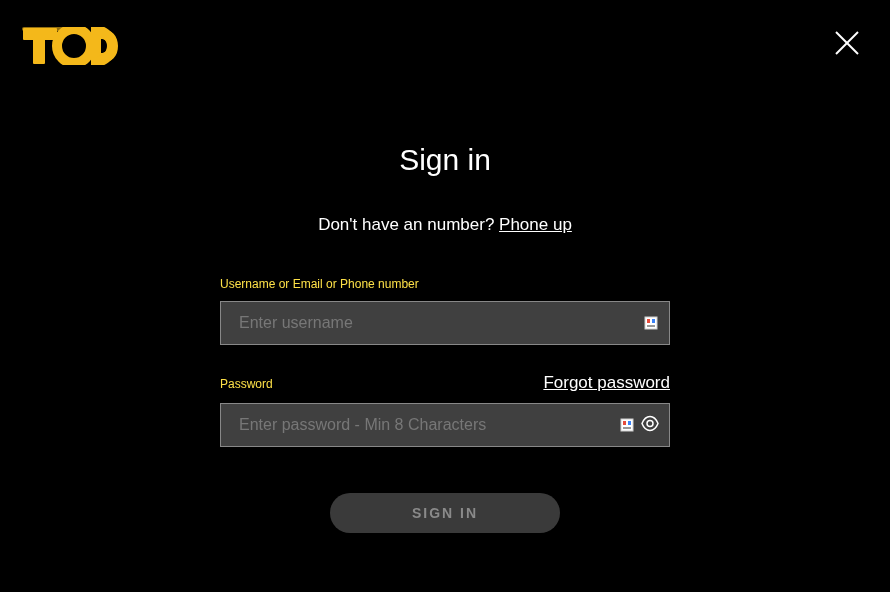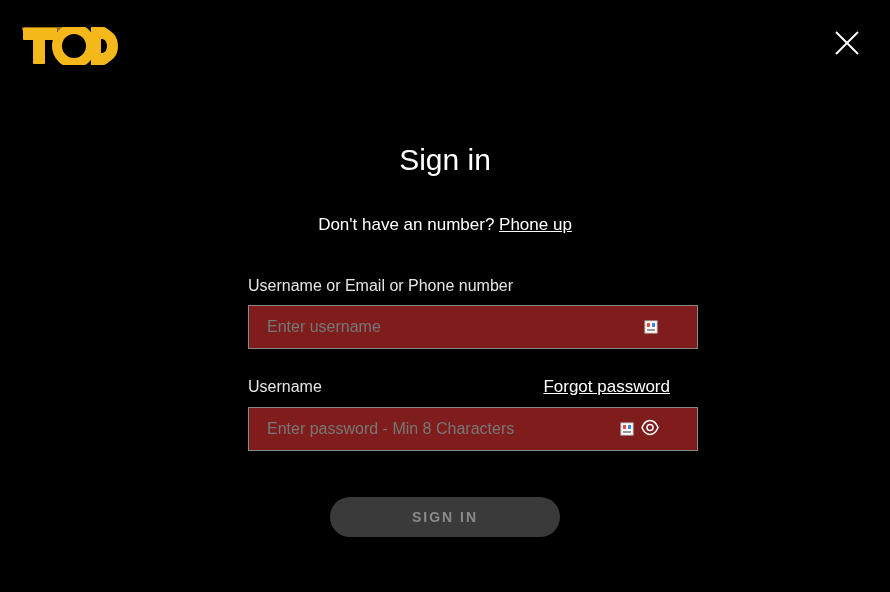--- a/index.html
+++ b/index.html
@@ -57,45 +57,43 @@
       text-align: left;
       margin-bottom: 28px;
     }
     .field-label-row {
       display: flex;
       justify-content: space-between;
       align-items: baseline;
       margin-bottom: 10px;
     }
     .field-label {
-      font-size: 16px;
-      color: #e5e5e5;
+      font-size: 12px;
+      color: #fde047;
       font-weight: 400;
-      margin-left: 28px;
     }
     .field-link {
       color: #fff;
       text-decoration: underline;
       font-size: 17px;
       margin-left: 45px;
     }
     .input-wrap {
       position: relative;
       width: 100%;
     }
     input[type="text"], input[type="password"] {
       width: 100%;
       height: 44px;
-      background: #7f1d1d;
+      background: #404040;
       border: 1px solid #888;
       color: #fff;
       padding: 0 48px 0 18px;
       font-size: 16px;
       outline: none;
-      margin-left: 28px;
     }
     input::placeholder {
       color: #777;
     }
     .input-badge {
       position: absolute;
       right: 12px;
       top: 50%;
       transform: translateY(-50%);
       display: flex;
@@ -171,21 +169,21 @@
           <rect x="3" y="3" width="3" height="4" fill="#e74c3c"></rect>
           <rect x="8" y="3" width="3" height="4" fill="#3b82f6"></rect>
           <rect x="3" y="9" width="8" height="2" fill="#999"></rect>
         </svg>
       </span>
     </div>
   </div>
 
   <div class="field-group">
     <div class="field-label-row">
-      <label class="field-label">Username</label>
+      <label class="field-label">Password</label>
       <a href="#" class="field-link">Forgot password</a>
     </div>
     <div class="input-wrap">
       <input type="password" placeholder="Enter password - Min 8 Characters" style="">
       <span class="input-badge pw-badge">
         <svg width="14" height="14" viewBox="0 0 14 14">
           <rect x="1" y="1" width="12" height="12" fill="#fff" stroke="#d0d0d0"></rect>
           <rect x="3" y="3" width="3" height="4" fill="#e74c3c"></rect>
           <rect x="8" y="3" width="3" height="4" fill="#3b82f6"></rect>
           <rect x="3" y="9" width="8" height="2" fill="#999"></rect>

